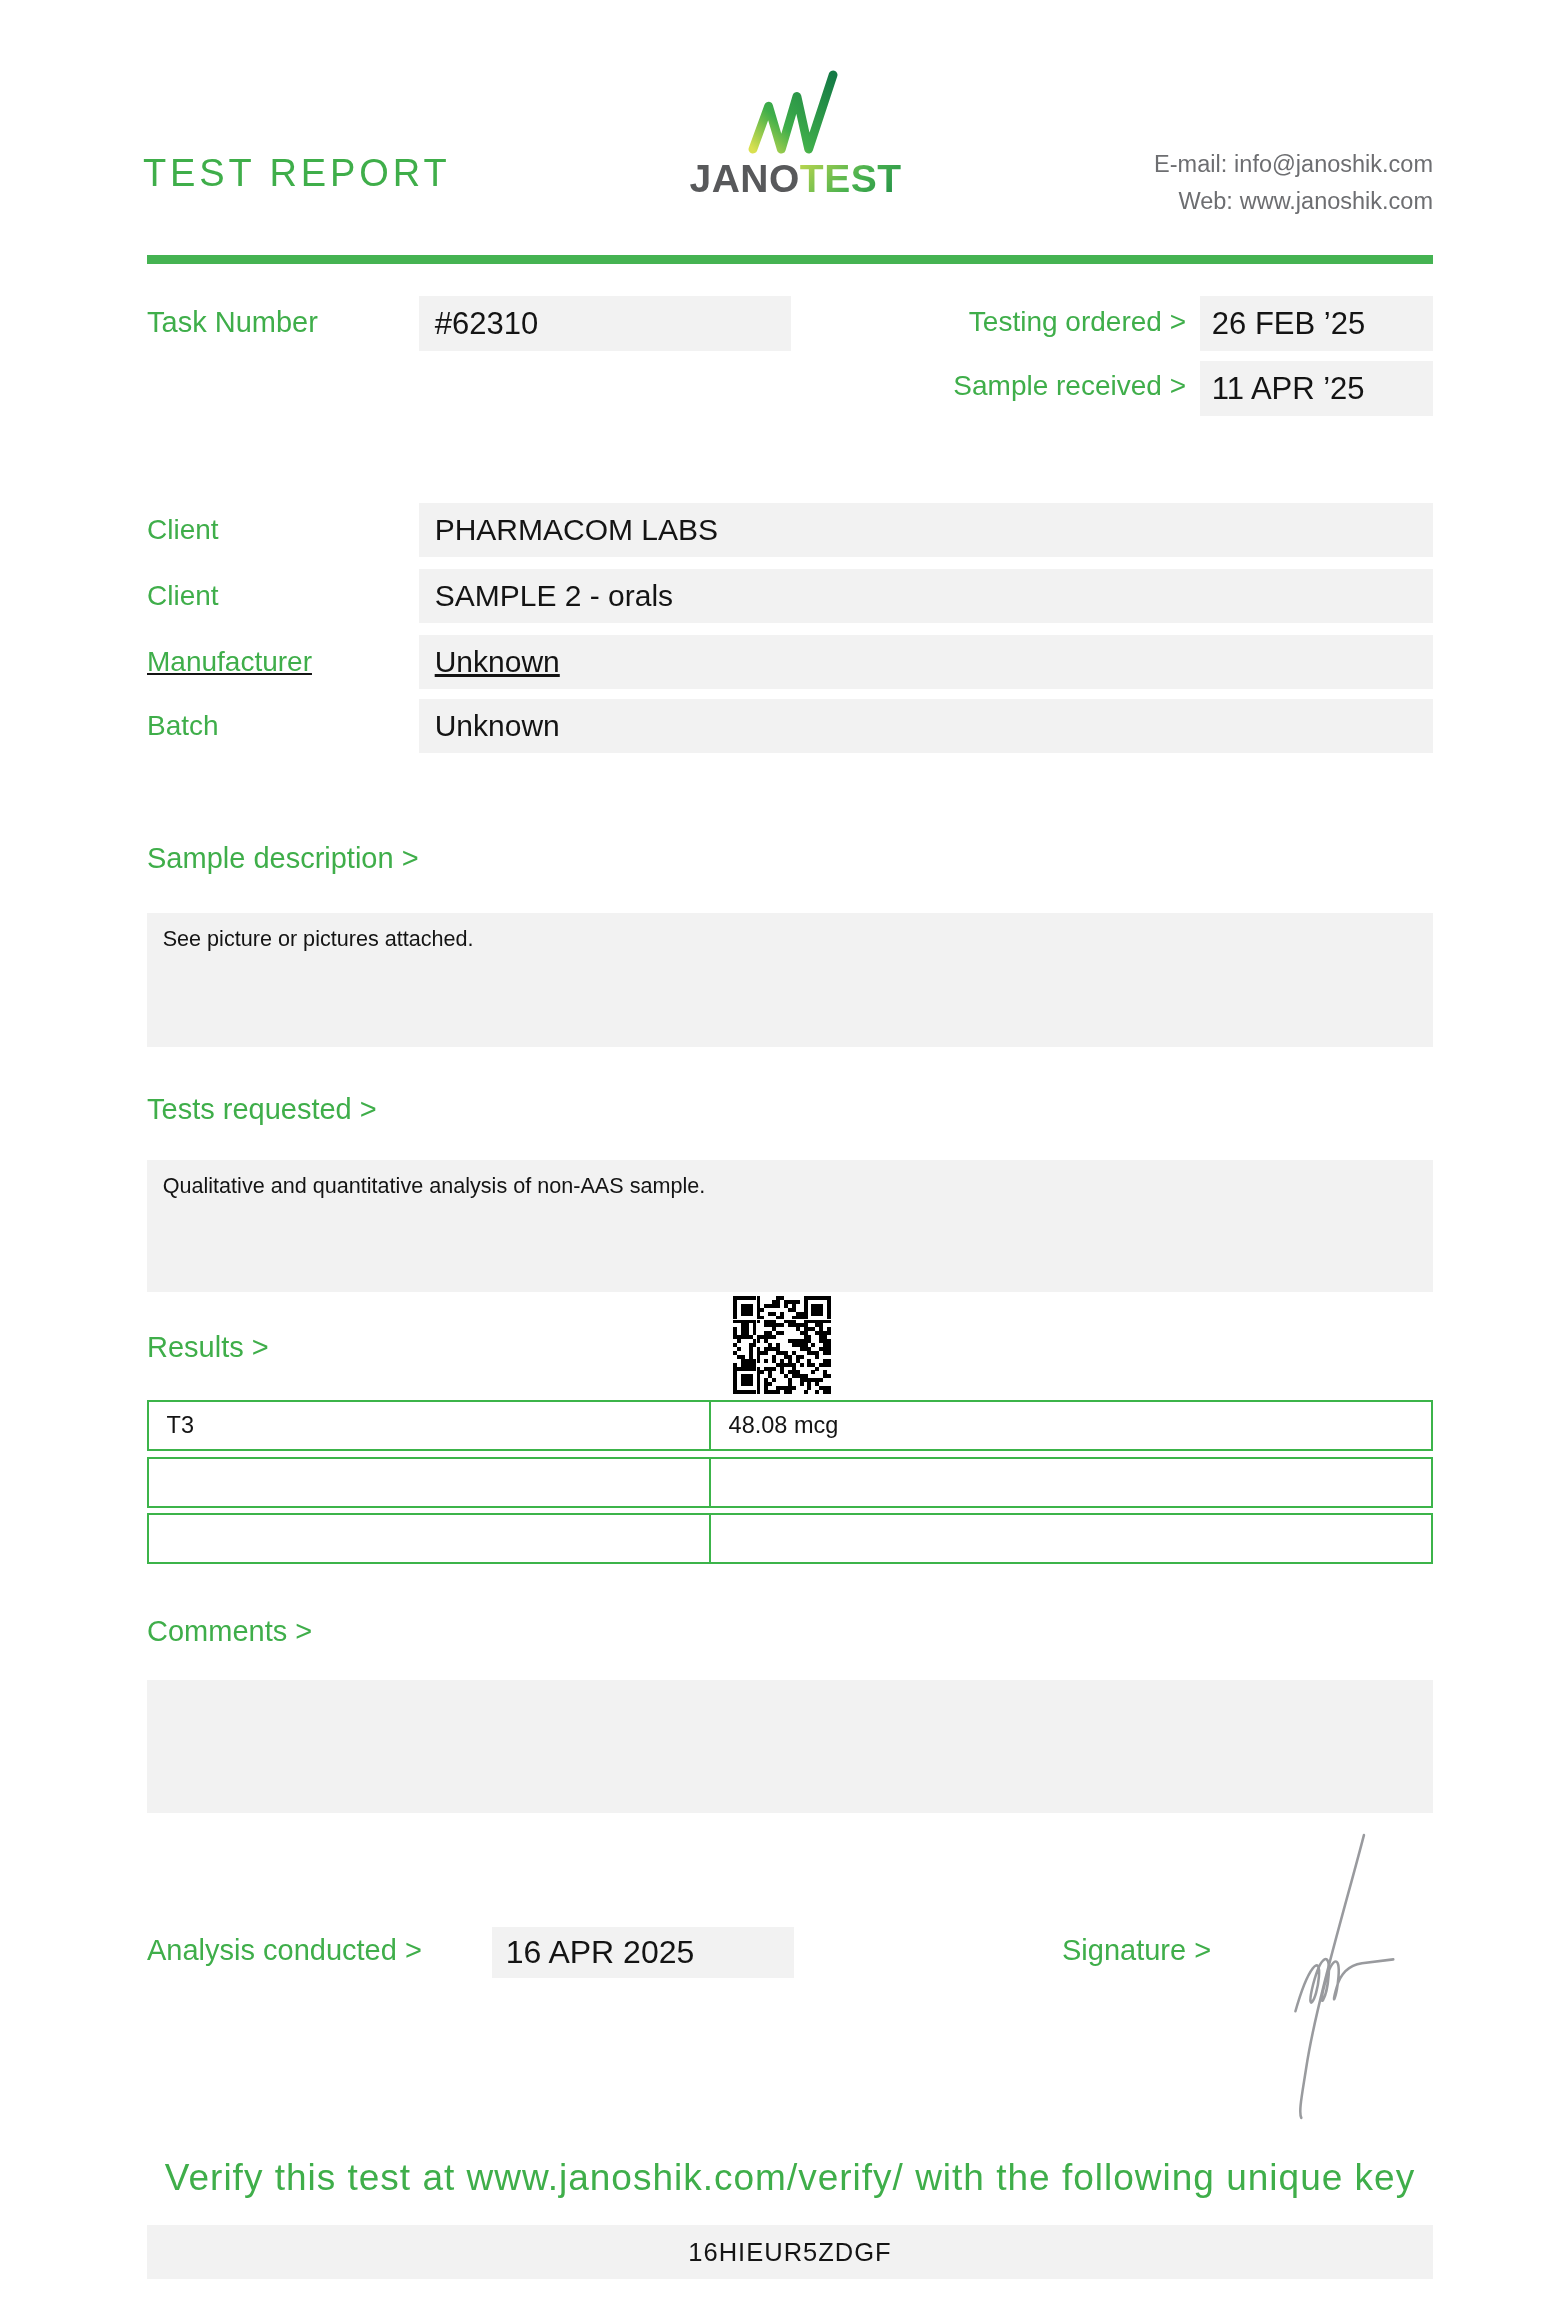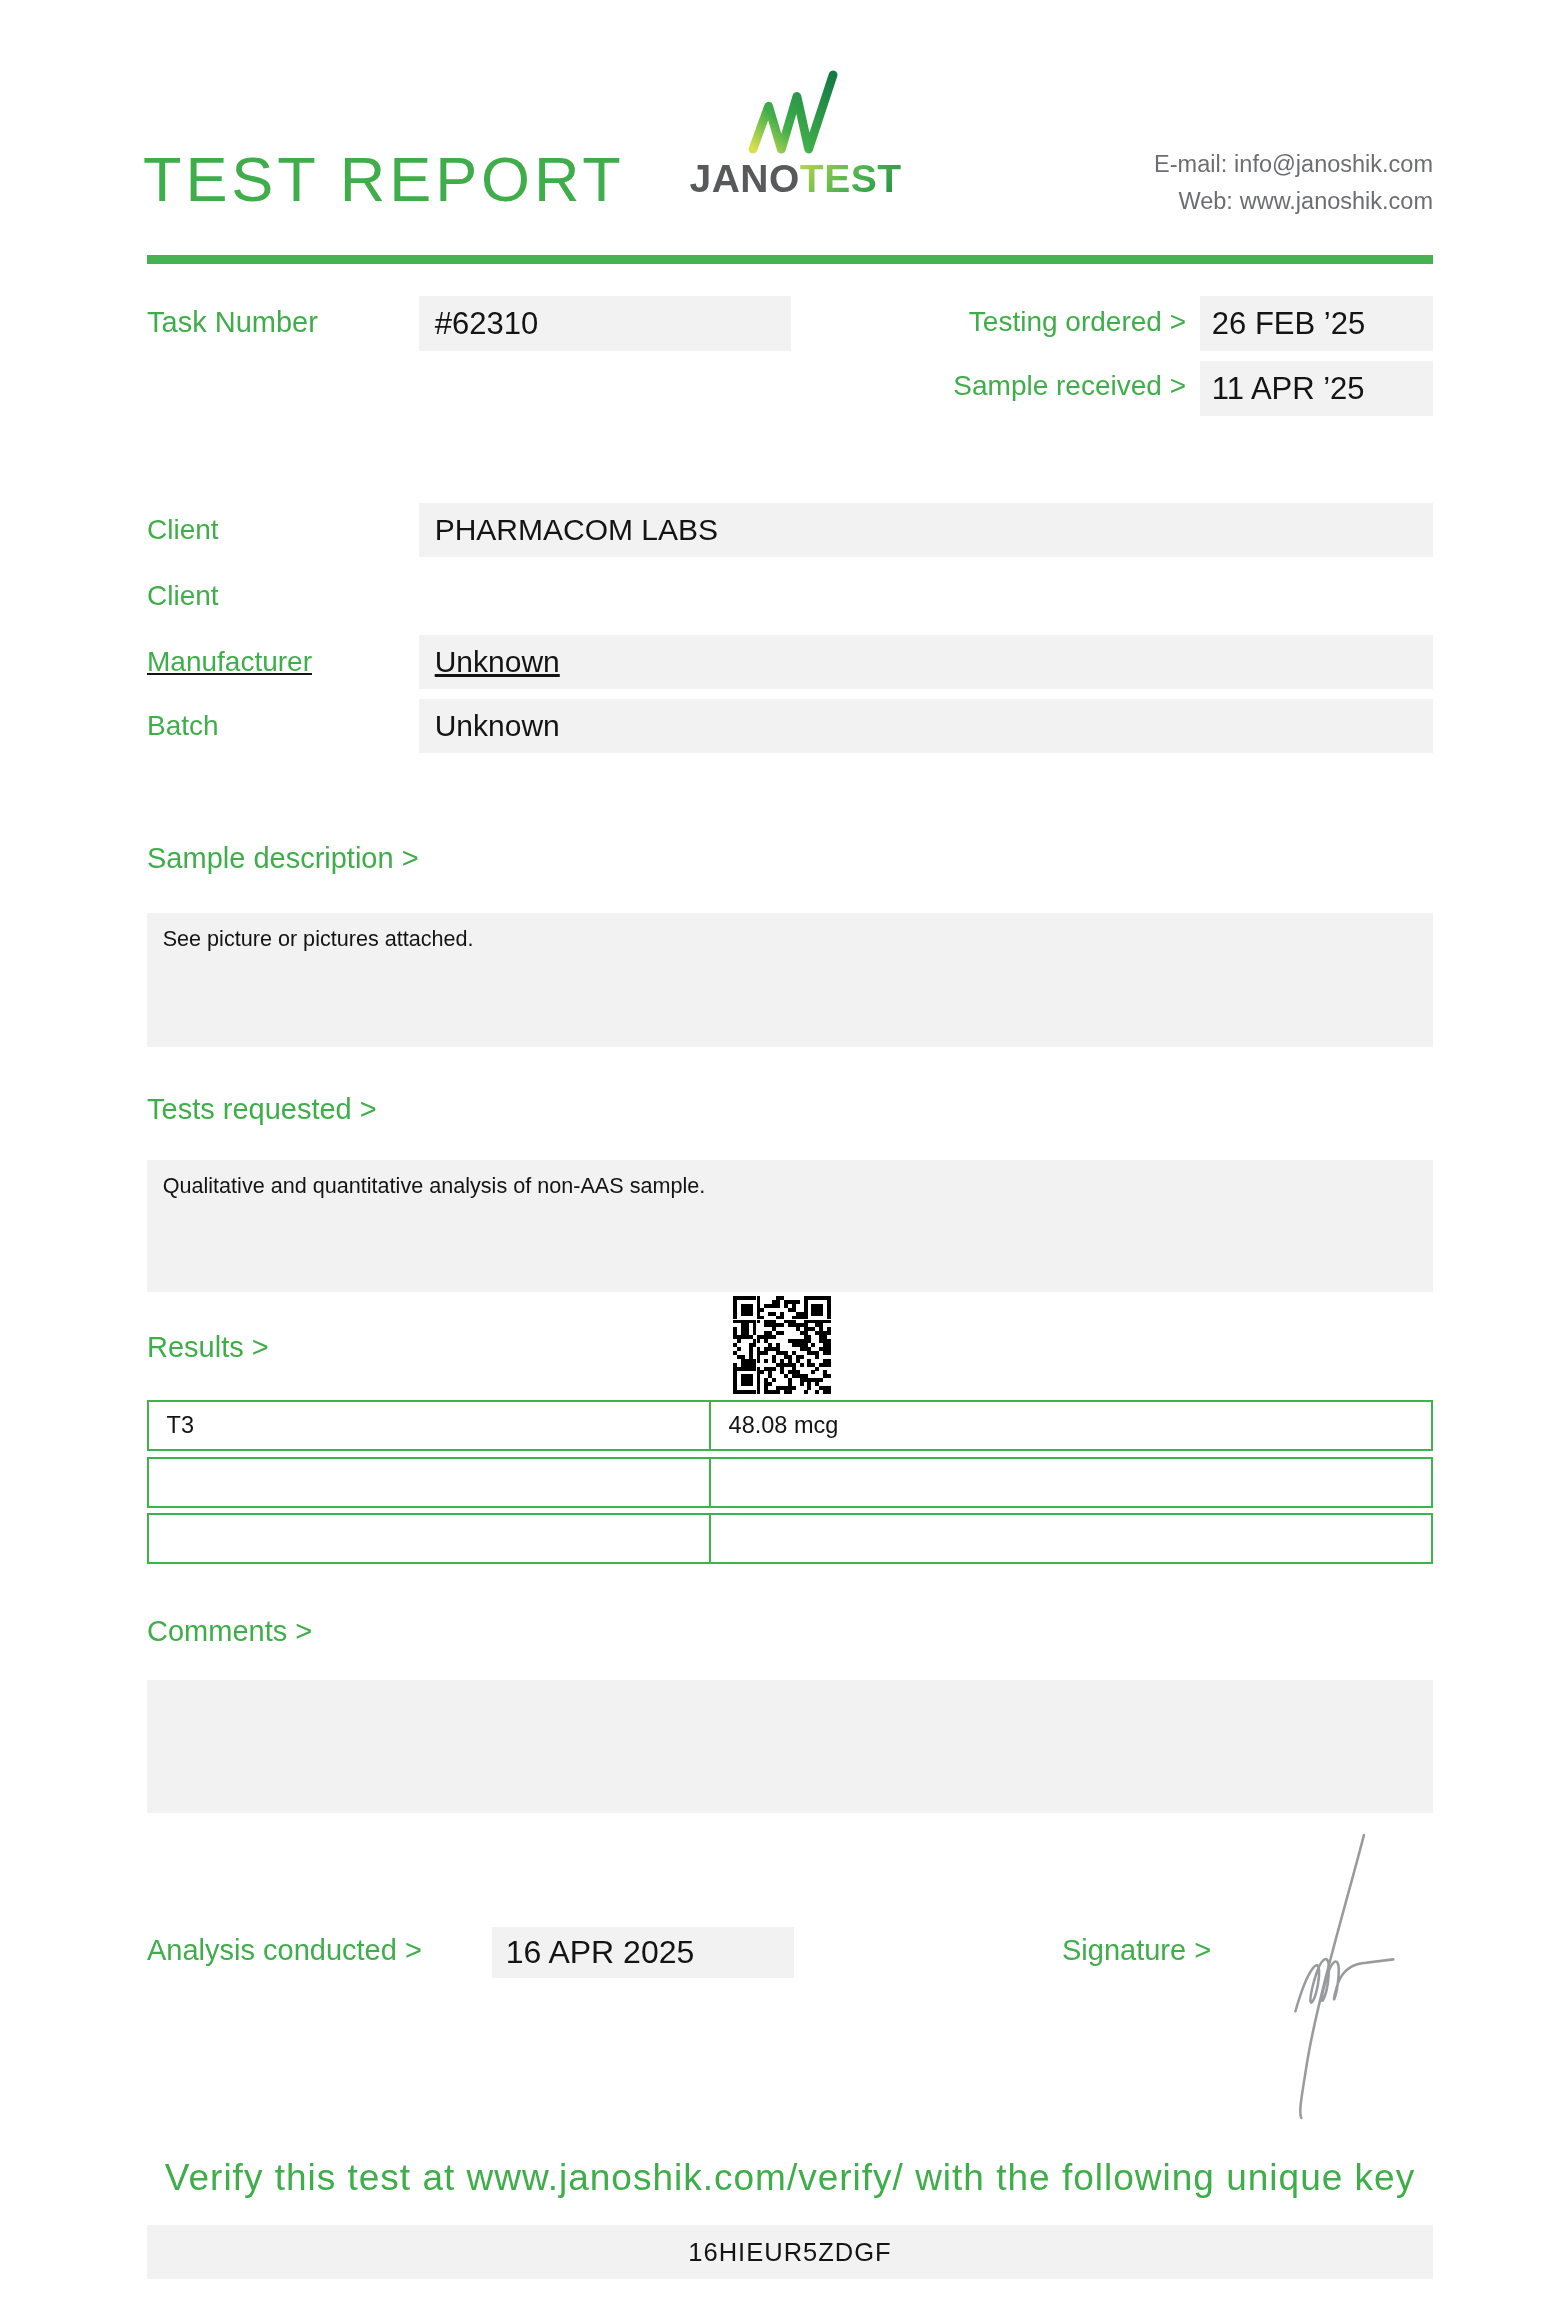--- a/index.html
+++ b/index.html
@@ -14,21 +14,21 @@
   }
   *{box-sizing:border-box;margin:0;padding:0;}
   html,body{background:#fff;}
   body{
     width:1568px;height:2313px;position:relative;overflow:hidden;
     font-family:"Liberation Sans", sans-serif;color:var(--ink);
   }
   .abs{position:absolute;}
 
   
-  .title{left:143px;top:148px;font-size:63px;line-height:1;letter-spacing:3.9px;color:var(--green);font-weight:400;}
+  .title{left:143px;top:154px;font-size:38px;line-height:1;letter-spacing:3.9px;color:var(--green);font-weight:400;}
   .logo-icon{left:745px;top:69px;}
   .logo-text{left:679px;top:159px;width:233px;text-align:center;font-size:39px;font-weight:700;line-height:1;letter-spacing:0.5px;}
   .logo-text .jano{color:var(--logo-gray);}
   .logo-text .shik{
     color:#45B04E;
     background:linear-gradient(135deg,#c3d94e 0%,#49b14f 55%,#1e8c46 100%);
     -webkit-background-clip:text;background-clip:text;
   }
   @supports ((-webkit-background-clip:text) or (background-clip:text)){
     .logo-text .shik{color:transparent;}
@@ -125,20 +125,21 @@
 
   <div class="abs field-label date-label received-label" data-name="sample-received-label">Sample received &gt;</div>
   <div class="abs value-box date-box received-box" data-name="sample-received-value">11 APR ’25</div>
 
   <div class="abs irow r0" data-name="info-row-client">
     <span class="ilabel" data-name="client-label">Client</span>
     <span class="ibox" data-name="client-value">PHARMACOM LABS</span>
   </div>
   <div class="abs irow r1" data-name="info-row-sample">
     <span class="ilabel" data-name="sample-label">Client</span>
+    <span class="ibox" data-name="sample-value">SAMPLE 2 - orals</span>
   </div>
   <div class="abs irow r2" data-name="info-row-manufacturer">
     <span class="ilabel" data-name="manufacturer-label">Manufacturer</span>
     <span class="ibox" data-name="manufacturer-value">Unknown</span>
   </div>
   <div class="abs irow r3" data-name="info-row-batch">
     <span class="ilabel" data-name="batch-label">Batch</span>
     <span class="ibox" data-name="batch-value">Unknown</span>
   </div>
 

